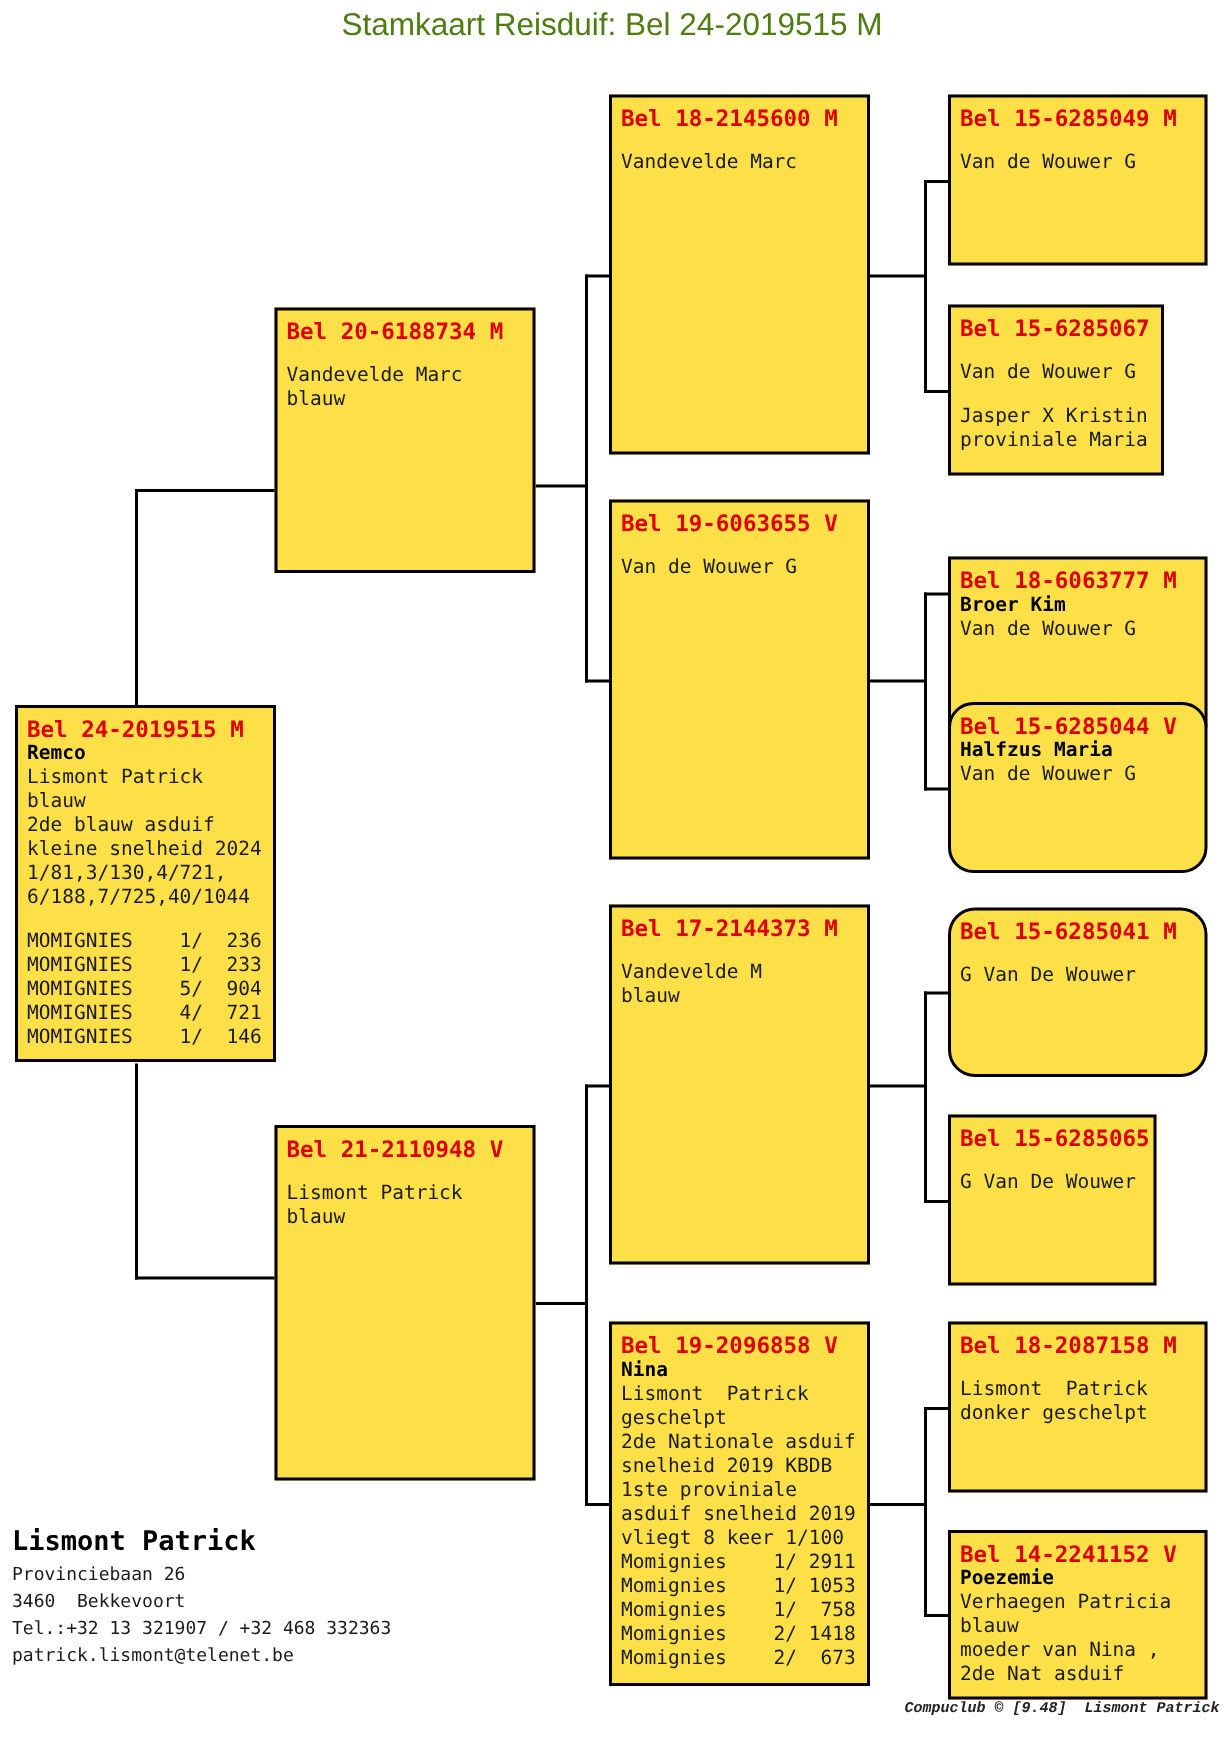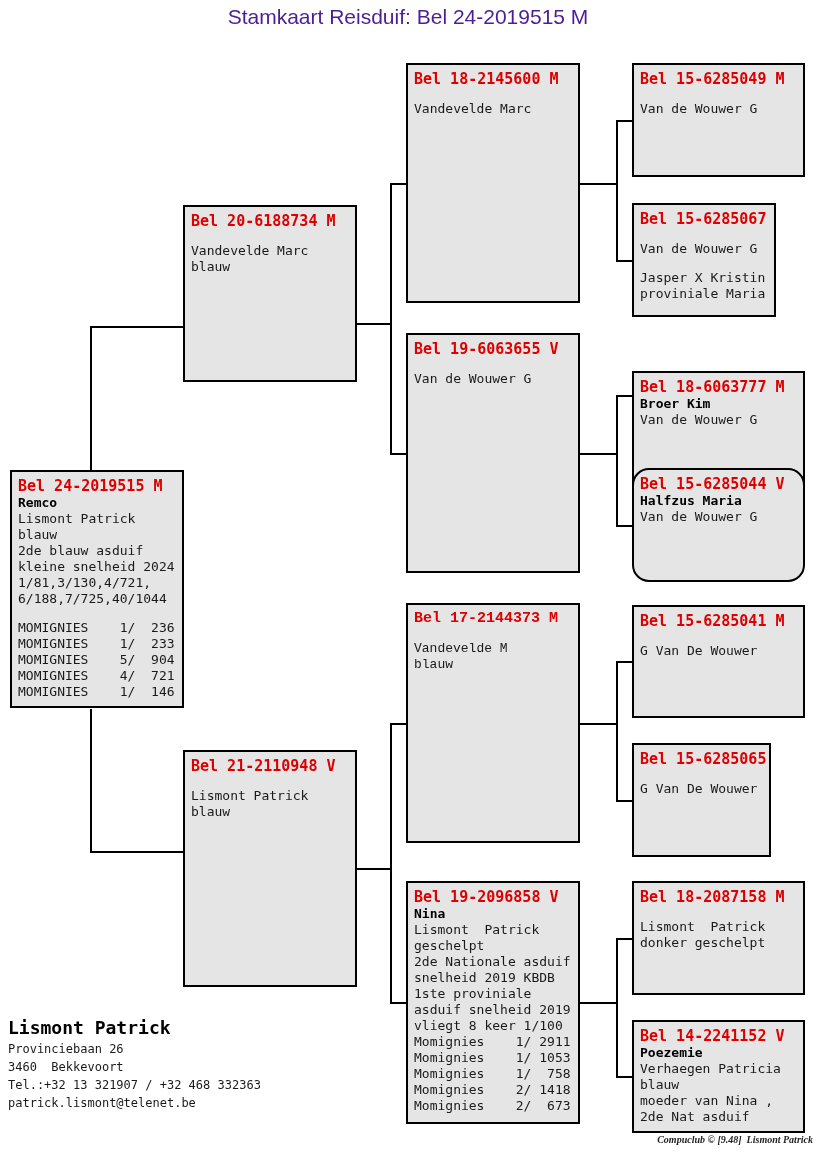--- a/index.html
+++ b/index.html
@@ -3,38 +3,38 @@
 <meta charset="utf-8">
 <style>
   html,body{margin:0;padding:0}
   body{
     position:relative;width:816px;height:1172px;background:#ffffff;
     font-family:"DejaVu Sans Mono","Liberation Mono",monospace;
     overflow:hidden;
   }
   .title{
     position:absolute;top:5px;left:0;width:816px;text-align:center;
-    font-family:"Liberation Sans",sans-serif;font-size:21px;font-weight:400;color:#4c1d95;
+    font-family:"Liberation Sans",sans-serif;font-size:21px;font-weight:400;color:#4d7c0f;
   }
   .stage{position:absolute;left:0;top:0;width:816px;height:1172px}
   .box{
-    position:absolute;box-sizing:border-box;background:#e5e5e5;
+    position:absolute;box-sizing:border-box;background:#fde047;
     border:2px solid #000;padding:5px 6px;overflow:hidden;
   }
   .ln{white-space:pre;font-size:13px;line-height:16px;height:16px;color:var(--text,#1a1a1a)}
   .ln.id{font-size:15px;line-height:18px;height:18px;font-weight:700;color:var(--red,#dd0000)}
   .ln.b{font-weight:700;color:#000}
   .ln.blank{height:13px}
   .seg{position:absolute;background:var(--line,#000)}
   .owner{position:absolute;left:8px;top:1016px}
   .owner-name{font-size:18px;font-weight:700;line-height:24px;color:#000;white-space:pre}
   .owner-line{font-size:12px;line-height:18px;color:#1a1a1a;white-space:pre}
   .footer{
     position:absolute;right:3px;top:1134px;
-    font-family:Liberation Serif, serif;
+    font-family:Liberation Mono, monospace;
     font-style:italic;font-weight:700;font-size:10px;color:#222;white-space:pre;
   }
 </style>
 </head>
 <body>
 
 <div class="title">Stamkaart Reisduif: Bel 24-2019515 M</div>
 
 <div id="stage" class="stage">
     <div class="seg" style="left: 90px; top: 326px; width: 2px; height: 146px;"></div>
@@ -96,21 +96,21 @@
     <div class="box" style="left: 406px; top: 63px; width: 174px; height: 240px;">
       <div class="ln id">Bel 18-2145600 M</div>
       <div class="ln blank"></div>
       <div class="ln n">Vandevelde Marc</div>
     </div>
     <div class="box" style="left: 406px; top: 333px; width: 174px; height: 240px;">
       <div class="ln id">Bel 19-6063655 V</div>
       <div class="ln blank"></div>
       <div class="ln n">Van de Wouwer G</div>
     </div>
-    <div class="box" style="left: 406px; top: 603px; width: 174px; height: 240px; font-family: Liberation Mono, monospace;">
+    <div class="box" style="left: 406px; top: 603px; width: 174px; height: 240px;">
       <div class="ln id">Bel 17-2144373 M</div>
       <div class="ln blank"></div>
       <div class="ln n">Vandevelde M</div>
       <div class="ln n">blauw</div>
     </div>
     <div class="box" style="left: 406px; top: 881px; width: 174px; height: 243px;">
       <div class="ln id">Bel 19-2096858 V</div>
       <div class="ln b">Nina</div>
       <div class="ln n">Lismont  Patrick</div>
       <div class="ln n">geschelpt</div>
@@ -141,21 +141,21 @@
     <div class="box" style="left: 632px; top: 338px; width: 173px; height: 114px; margin-top: 33px;">
       <div class="ln id">Bel 18-6063777 M</div>
       <div class="ln b">Broer Kim</div>
       <div class="ln n">Van de Wouwer G</div>
     </div>
     <div class="box" style="left: 632px; top: 468px; width: 173px; height: 114px; border-radius: 17px;">
       <div class="ln id">Bel 15-6285044 V</div>
       <div class="ln b">Halfzus Maria</div>
       <div class="ln n">Van de Wouwer G</div>
     </div>
-    <div class="box" style="left: 632px; top: 605px; width: 173px; height: 113px;">
+    <div class="box" style="left: 632px; top: 605px; width: 173px; height: 113px; border-radius: 18px;">
       <div class="ln id">Bel 15-6285041 M</div>
       <div class="ln blank"></div>
       <div class="ln n">G Van De Wouwer</div>
     </div>
     <div class="box" style="left: 632px; top: 743px; width: 139px; height: 114px;">
       <div class="ln id">Bel 15-6285065 V</div>
       <div class="ln blank"></div>
       <div class="ln n">G Van De Wouwer</div>
     </div>
     <div class="box" style="left: 632px; top: 881px; width: 173px; height: 114px;">

